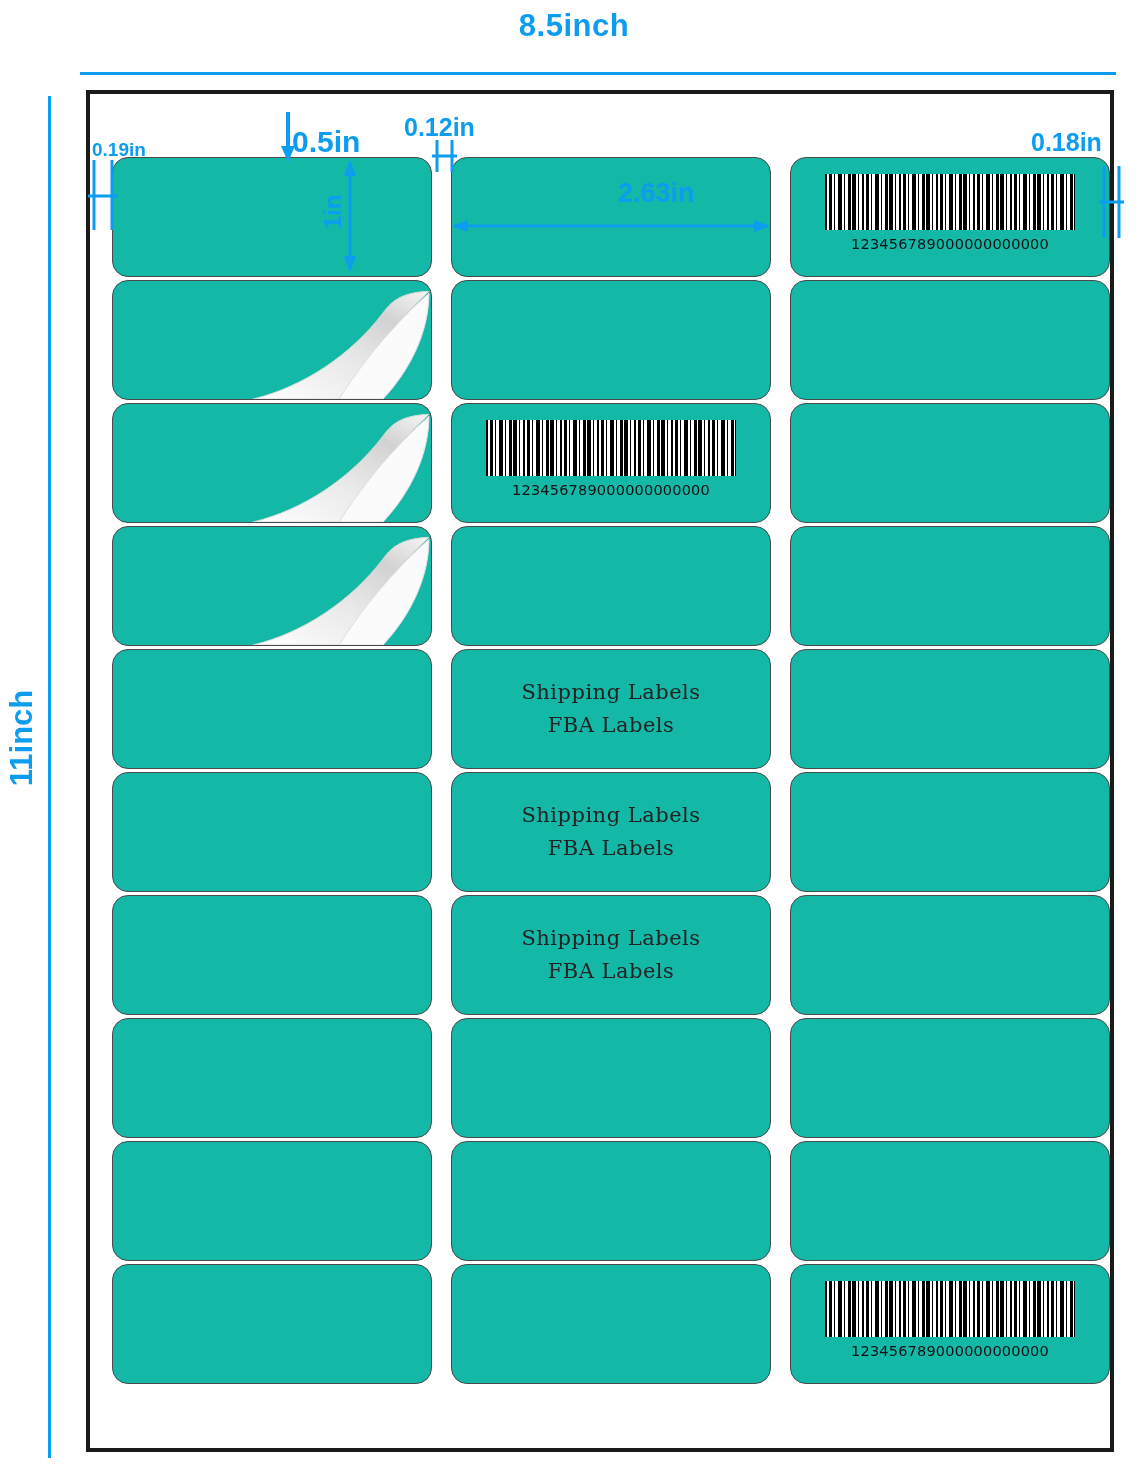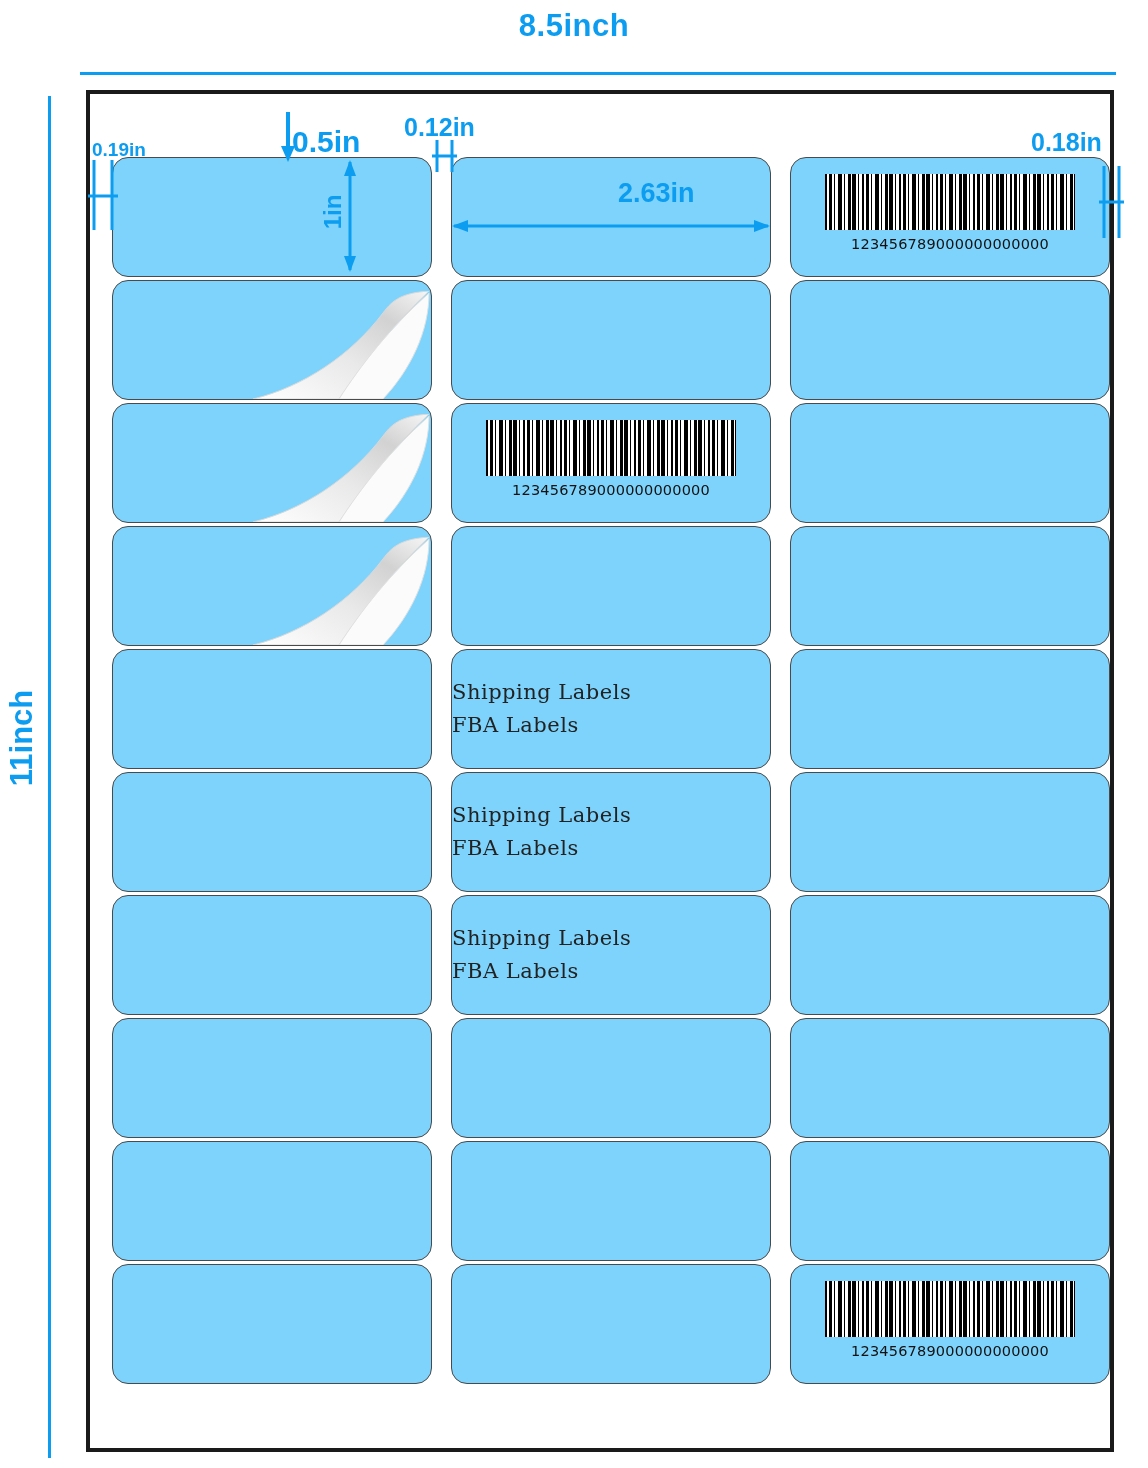--- a/index.html
+++ b/index.html
@@ -42,25 +42,26 @@
   #label-grid{
     position:absolute;left:112px;top:157px;
     width:1006px;height:1226px;
   }
   .lbl{
     position:absolute;
     width:320px;height:120px;
     border:1.6px solid #4a4a4a;
     border-radius:16px;
     box-sizing:border-box;
-    background:#7dd3fc;
+    background:#14b8a6;
     overflow:hidden;
   }
   .lbl .txt{
     position:absolute;left:0;right:0;top:50%;transform:translateY(-50%);
+    text-align:center;
     font-family:"DejaVu Serif", serif;
     font-size:21px;color:#222;line-height:1.55;
     letter-spacing:.5px;
   }
 
   
   .barcode{
     position:absolute;left:50%;transform:translateX(-50%);
     top:16px;width:250px;
   }

